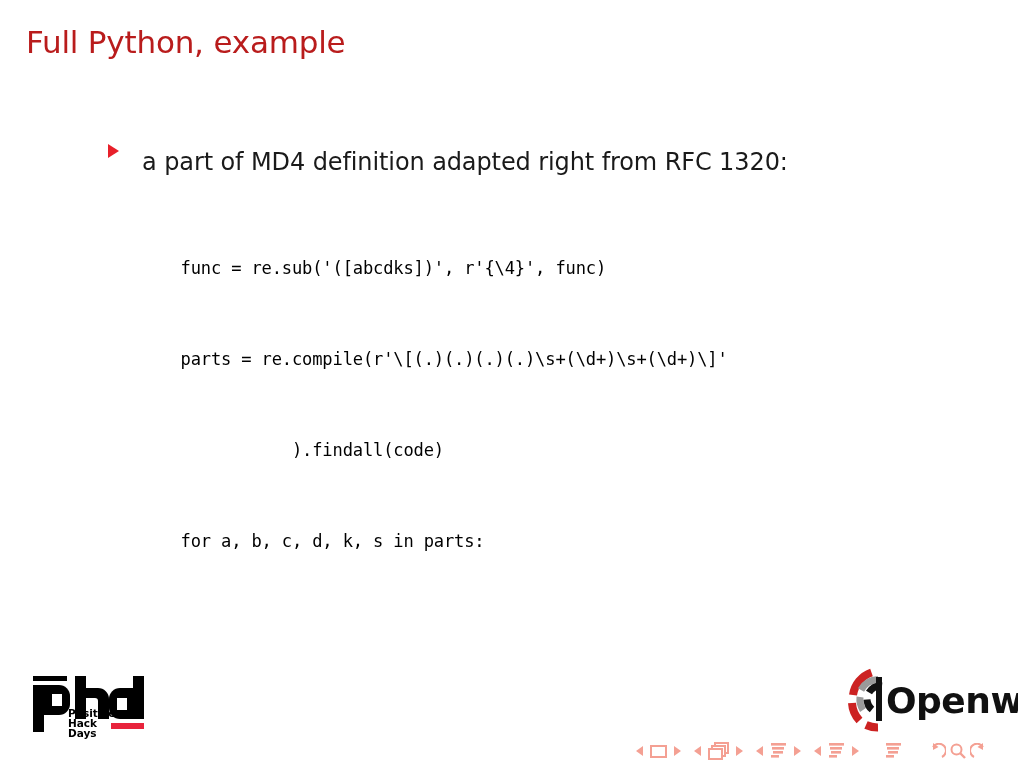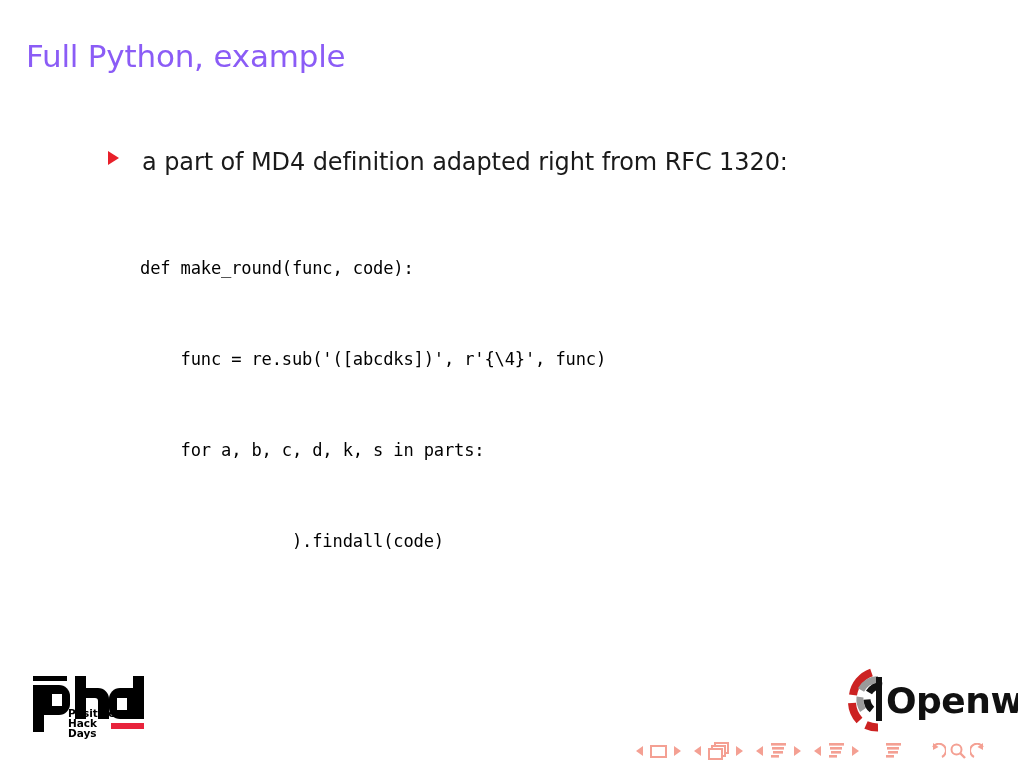--- a/index.html
+++ b/index.html
@@ -15,36 +15,36 @@
     overflow: hidden;
     font-family: "DejaVu Sans", sans-serif;
     color: #000000;
     -webkit-font-smoothing: antialiased;
   }
 
   
   #slide-title {
     position: absolute;
     left: 26px;
-    top: 38px;
+    top: 24px;
     font-family: "DejaVu Sans", sans-serif;
     font-size: 31px;
     font-weight: 400;
     letter-spacing: -0.2px;
-    color: #8b5cf6;
+    color: #b91c1c;
     white-space: nowrap;
   }
 
   
   #bullet-row {
     position: absolute;
     left: 108px;
     top: 148px;
     display: flex;
-    align-items: center;
+    align-items: flex-start;
   }
   #bullet-marker {
     width: 0;
     height: 0;
     border-left: 11px solid #e8202a;
     border-top: 7px solid transparent;
     border-bottom: 7px solid transparent;
     position: relative;
     top: -4px;
     flex: 0 0 auto;
@@ -125,24 +125,24 @@
 <body>
 
 <div id="slide-title">Full Python, example</div>
 
 <div id="bullet-row">
   <span id="bullet-marker"></span>
   <span id="bullet-text">a part of MD4 definition adapted right from RFC 1320:</span>
 </div>
 
 <div id="code-block">
-  <div class="code-line">def make_round(func, code):</div>
   <div class="code-line">    func = re.sub('([abcdks])', r'{\4}', func)</div>
+  <div class="code-line">    parts = re.compile(r'\[(.)(.)(.)(.)\s+(\d+)\s+(\d+)\]'</div>
+  <div class="code-line">               ).findall(code)</div>
   <div class="code-line">    for a, b, c, d, k, s in parts:</div>
-  <div class="code-line">               ).findall(code)</div>
   
   
   
   
   
   
   
   
   
 </div>

